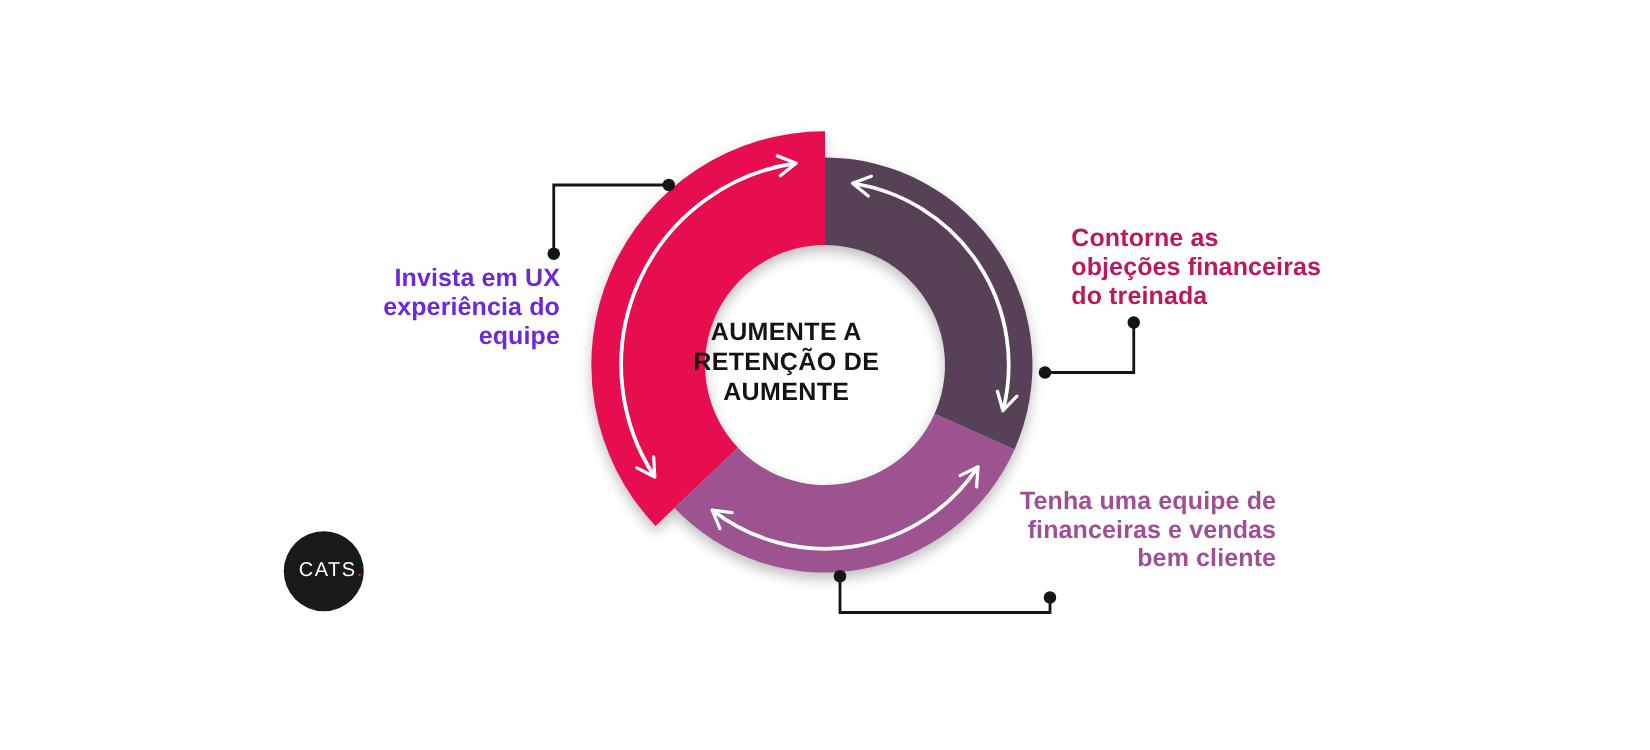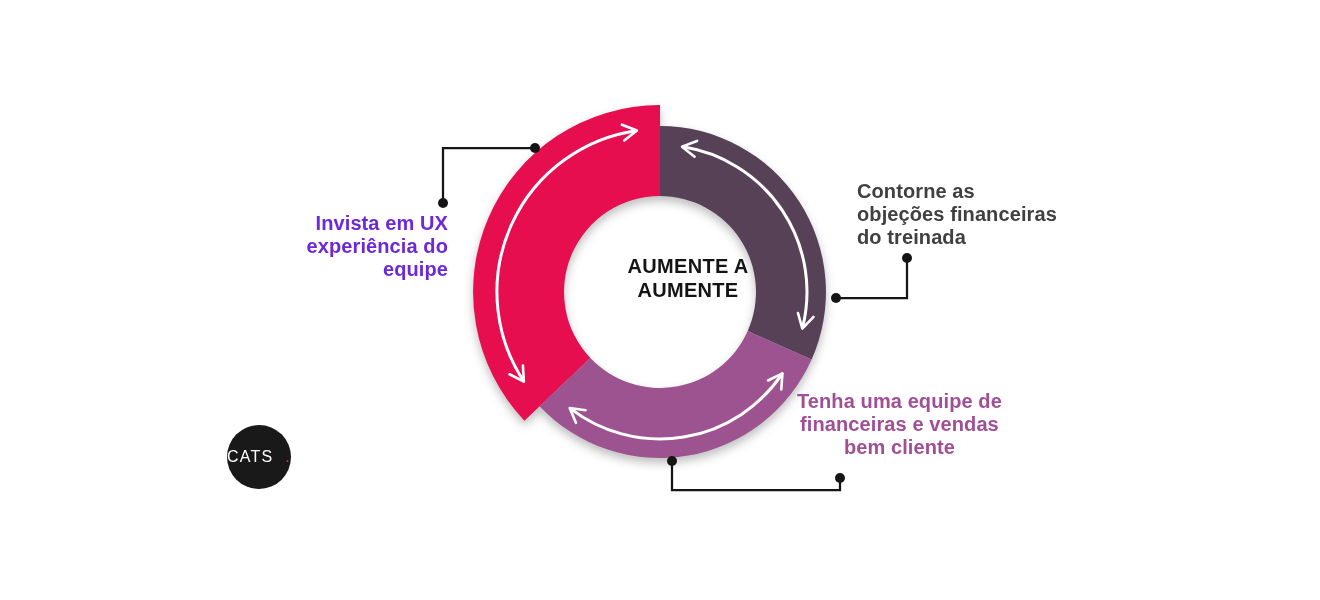--- a/index.html
+++ b/index.html
@@ -18,36 +18,36 @@
   .label {
     position: absolute;
     font-weight: 700;
     font-size: 20px;
     line-height: 23px;
     letter-spacing: 0.1px;
     white-space: nowrap;
   }
   .label-left  { right: 872px; top: 212px; text-align: right; }
   .label-right { left: 857px; top: 180px; text-align: left; }
-  .label-bottom{ left: 797px; top: 390px; text-align: center; }
+  .label-bottom{ left: 816px; top: 390px; text-align: right; }
   .center-label {
     position: absolute;
-    left: 588px; top: 254px; width: 200px;
+    left: 529px; top: 254px; width: 200px;
     text-align: center;
     font-weight: 700;
     font-size: 20px;
     line-height: 24px;
     letter-spacing: 0.3px;
   }
   .logo {
     position: absolute;
     left: 227px; top: 425px;
     width: 64px; height: 64px;
     border-radius: 50%;
-    display: flex; align-items: center; justify-content: space-between;
+    display: flex; align-items: center; justify-content: flex-end;
     font-size: 16px;
     letter-spacing: 1.2px;
     font-weight: 400;
   }
   .logo .logo-text { color: #ffffff; }
 </style>
 </head>
 <body>
 
 <div class="stage">
@@ -81,30 +81,31 @@
       <circle cx="836" cy="298" r="5" fill="#151515"></circle>
 
       <path d="M672,461 L672,490 L840,490 L840,478" stroke="#151515"></path>
       <circle cx="672" cy="461" r="5" fill="#151515"></circle>
       <circle cx="840" cy="478" r="5" fill="#151515"></circle>
     </g>
   </svg>
 
   <div class="center-label" style="color: rgb(20, 20, 20);">
     <div>AUMENTE A</div>
+    <div>RETENÇÃO DE</div>
     <div>AUMENTE</div>
   </div>
 
   <div class="label label-left" style="color: #6d28d9;">
     <div>Invista em UX</div>
     <div>experiência do</div>
     <div>equipe</div>
   </div>
 
-  <div class="label label-right" style="color: #404040;">
+  <div class="label label-right" style="color: #be185d;">
     <div>Contorne as</div>
     <div>objeções financeiras</div>
     <div>do treinada</div>
   </div>
 
   <div class="label label-bottom" style="color: rgb(160, 79, 151);">
     <div>Tenha uma equipe de</div>
     <div>financeiras e vendas</div>
     <div>bem cliente</div>
   </div>

